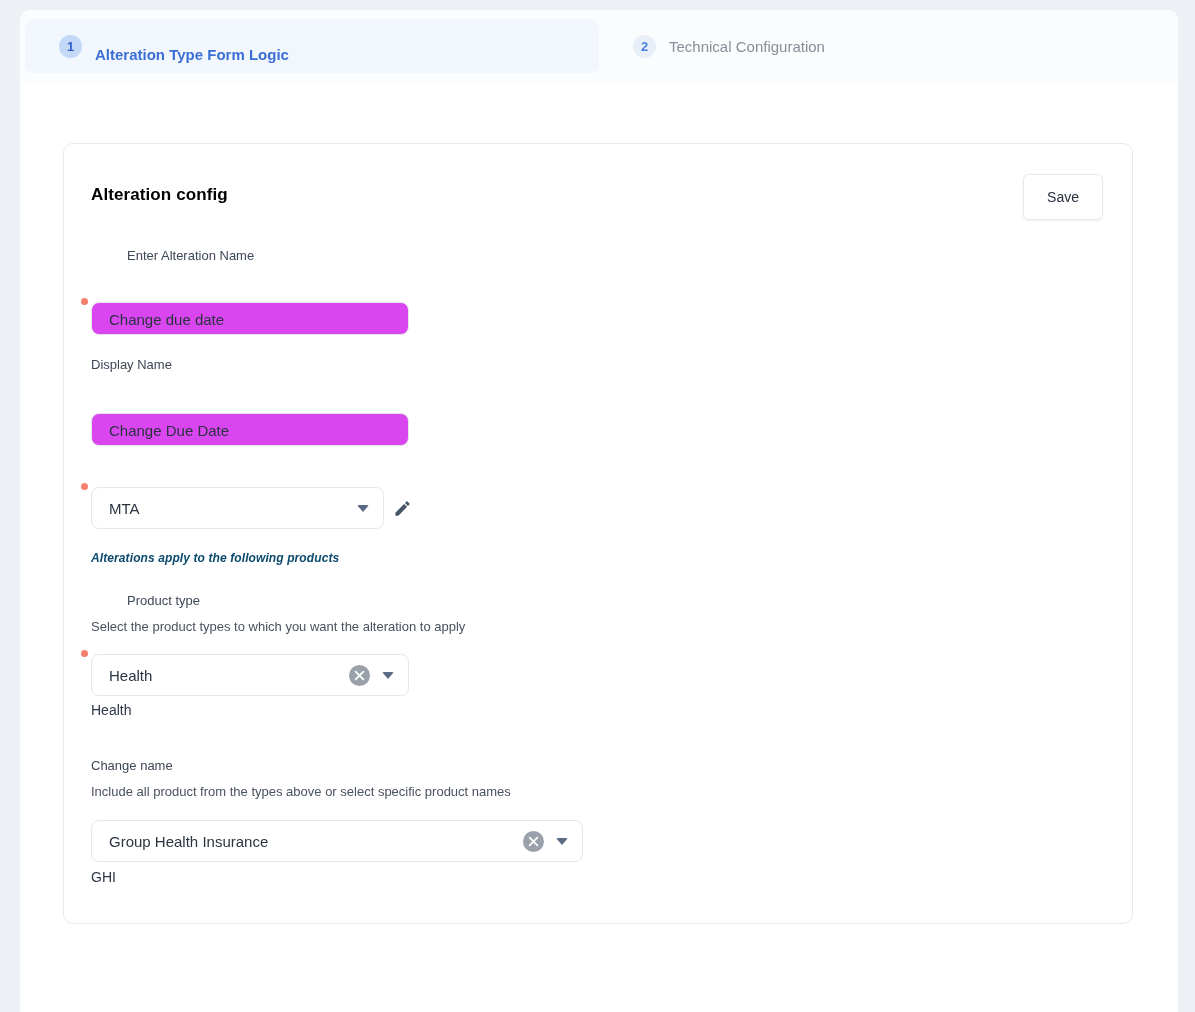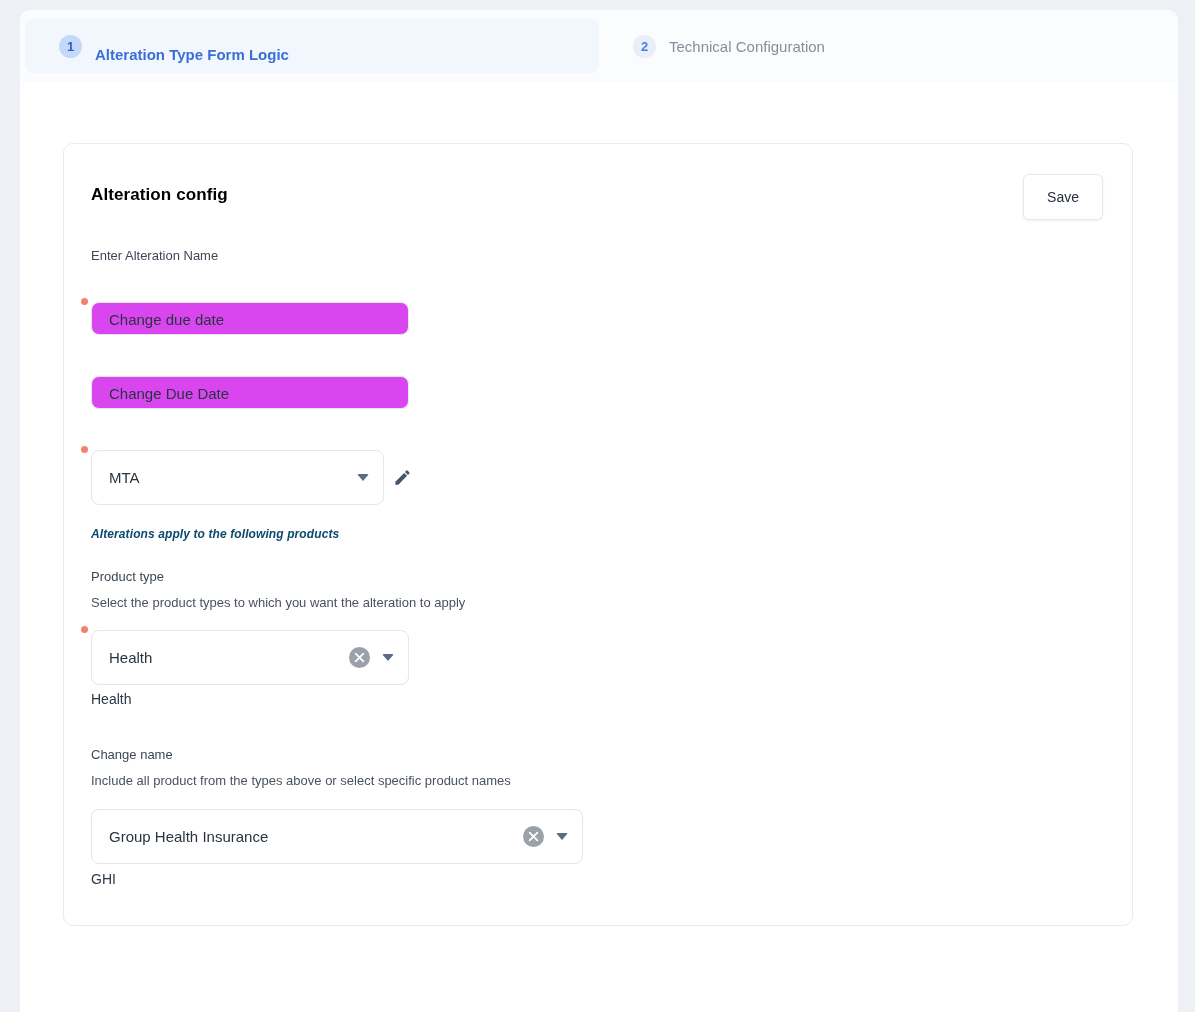--- a/index.html
+++ b/index.html
@@ -113,21 +113,21 @@
     border: 1px solid #e3e6ea;
     border-radius: 8px;
     padding: 1px 14px 0 17px;
     font-family: inherit;
     font-size: 15px;
     color: #2a3441;
     background: #d946ef;
     outline: none;
   }
   .select-box {
-    height: 55px;
+    height: 42px;
     border: 1px solid #e3e6ea;
     border-radius: 8px;
     background: #fff;
     display: flex;
     align-items: center;
     padding: 0 14px 0 17px;
     cursor: pointer;
   }
   .select-value { font-size: 15px; color: #2a3441; }
   .select-right {
@@ -155,21 +155,21 @@
   .edit-icon {
     margin-left: 9px;
     display: inline-flex;
     cursor: pointer;
   }
   .selection-summary {
     font-size: 14px;
     color: #2d3748;
     margin-top: 6px;
   }
-  .mt-28 { margin-top: 28px; }
+  .mt-28 { margin-top: 28px; margin-left: 36px; }
   .mt-22 { margin-top: 22px; }
   .mt-40 { margin-top: 40px; }
   .mt-41 { margin-top: 41px; }
   .mt-39 { margin-top: 39px; }
   .mt-21 { margin-top: 21px; }
   .mt-7  { margin-top: 7px; }
 </style>
 </head>
 <body>
 
@@ -192,20 +192,21 @@
       <div class="card-title">Alteration config</div>
       <button class="save-btn">Save</button>
     </div>
 
     <div class="field-label mt-28">Enter Alteration Name</div>
     <div class="control-wrap mt-39">
       <span class="required-dot"></span>
       <input class="text-input" type="text" readonly="" value="Change due date" style="">
     </div>
 
+    <div class="field-label mt-22">Display Name</div>
     <div class="control-wrap mt-41">
       <input class="text-input" type="text" readonly="" value="Change Due Date" style="">
     </div>
 
     <div class="row mt-41">
       <div class="control-wrap">
         <span class="required-dot"></span>
         <div class="select-box" style="width:293px">
           <span class="select-value">MTA</span>
           <span class="select-right">

